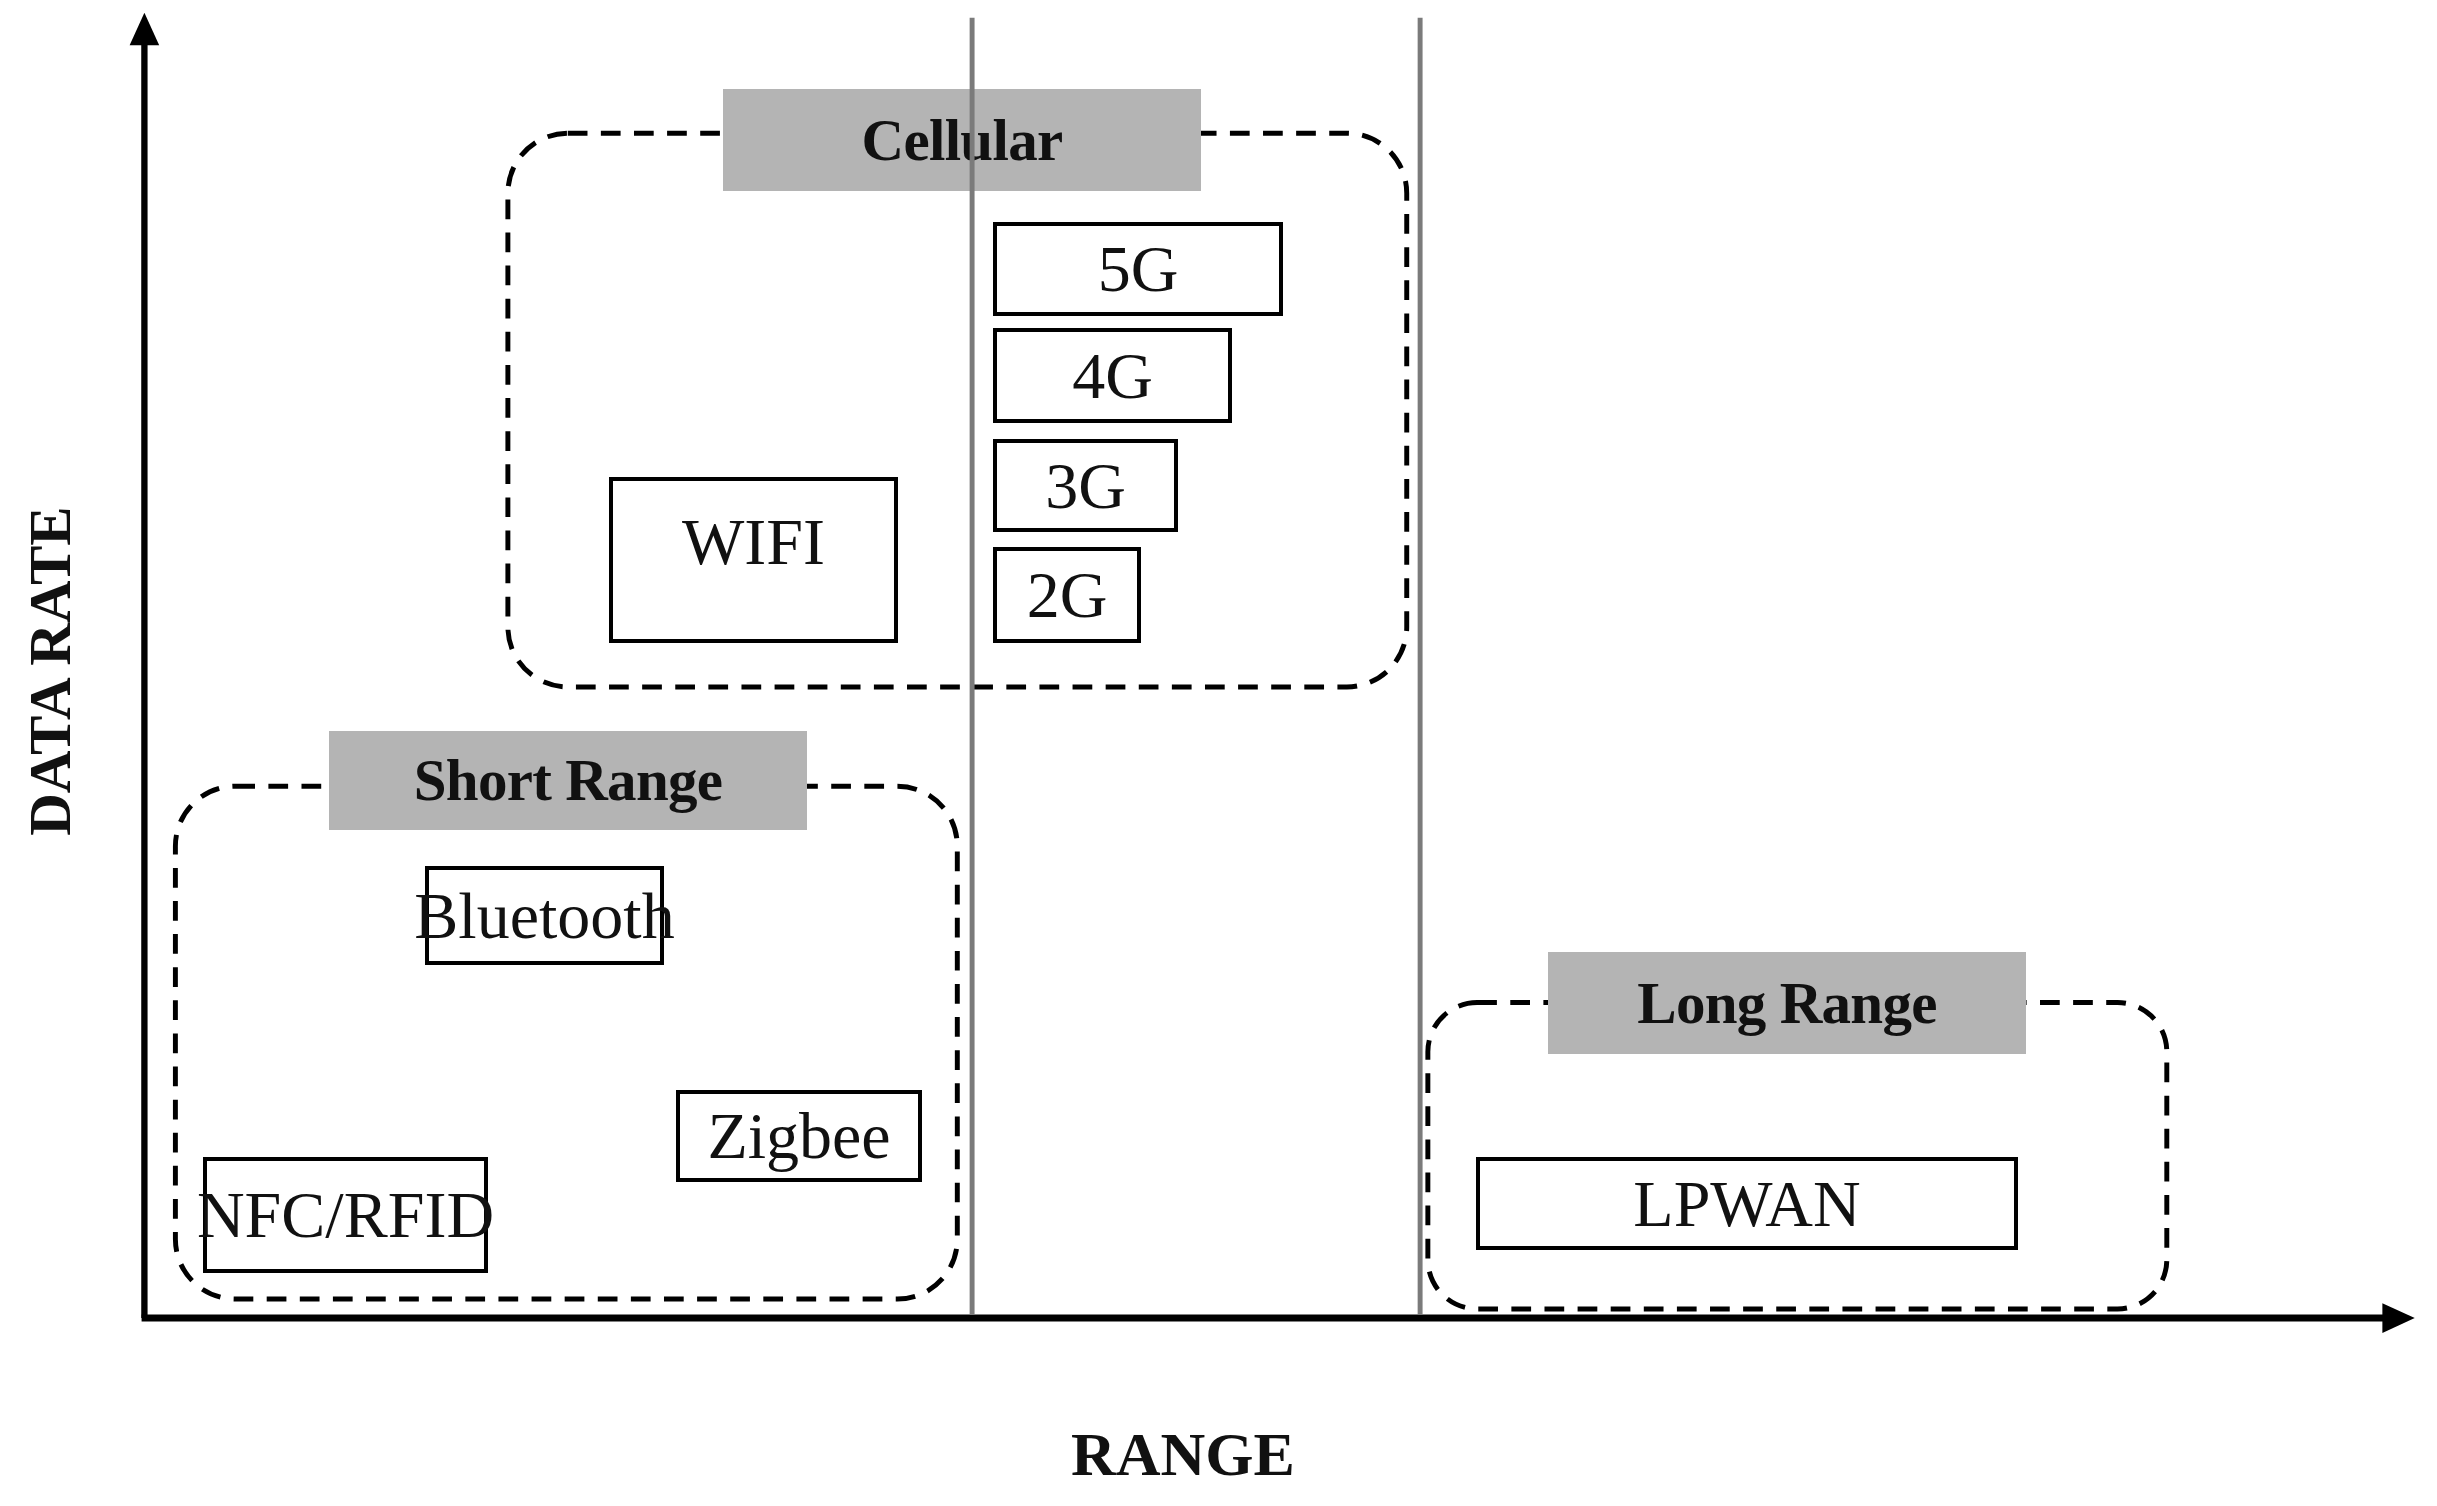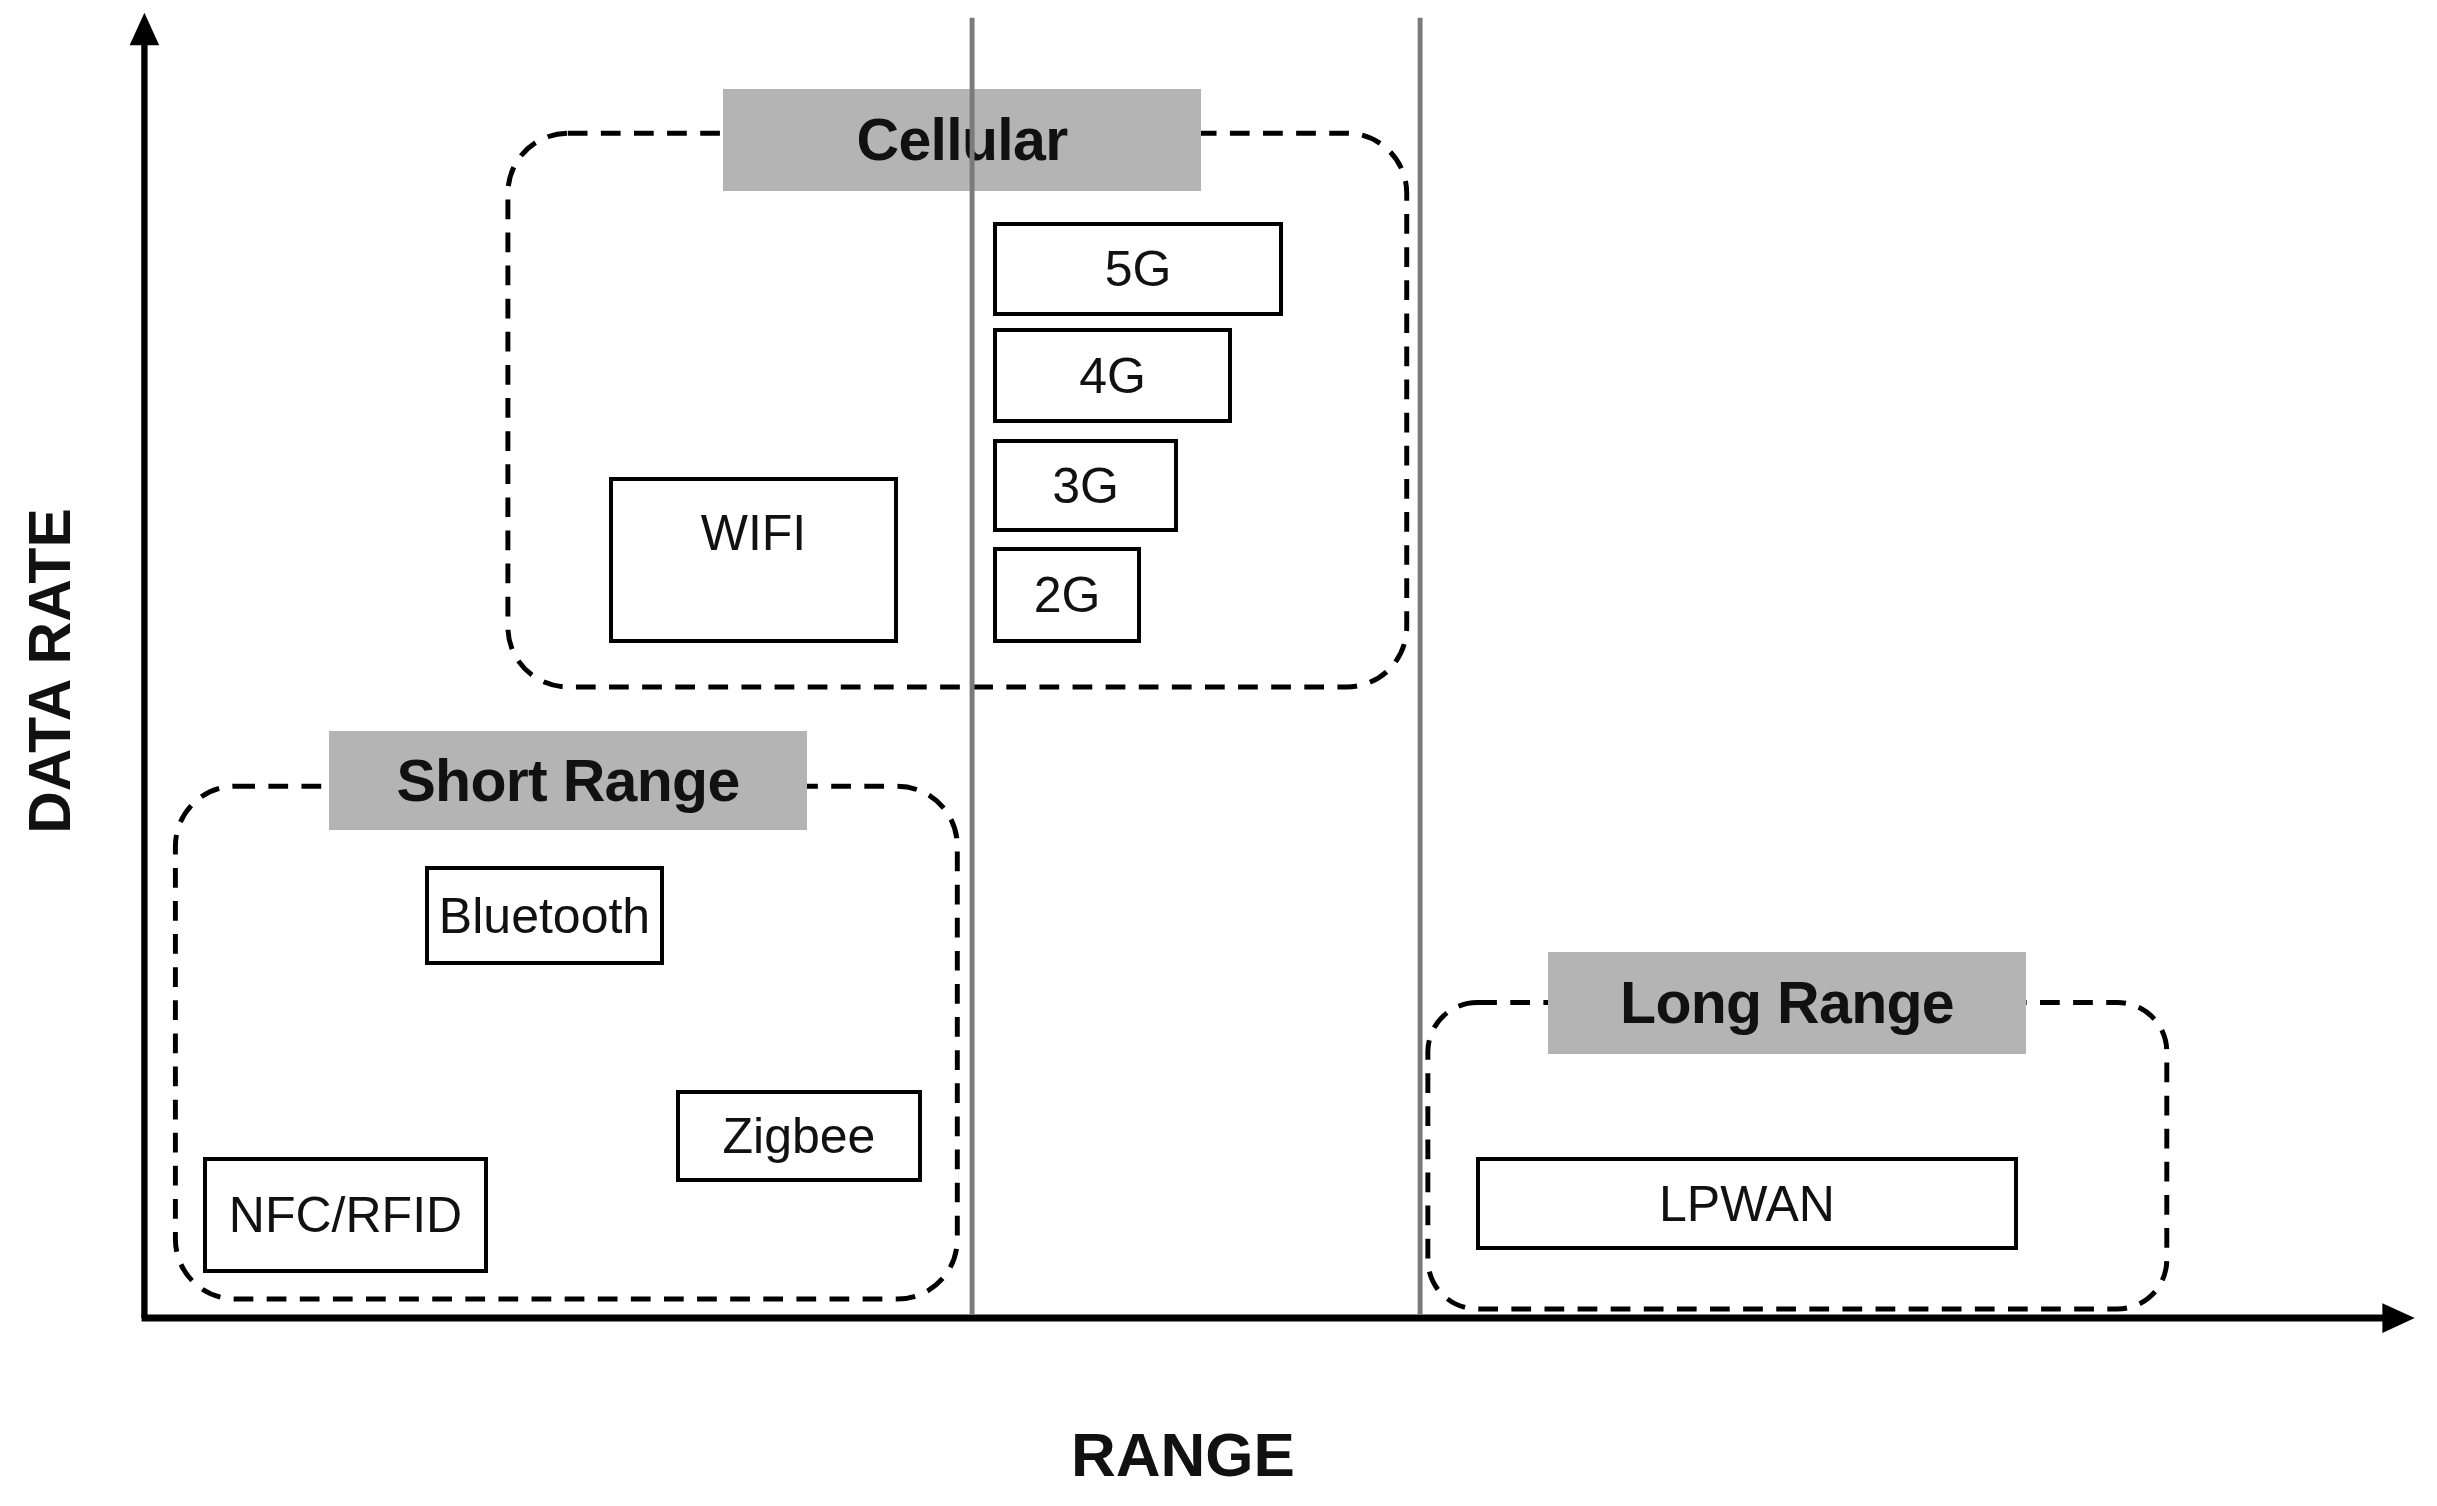--- a/index.html
+++ b/index.html
@@ -1,21 +1,21 @@
 <!DOCTYPE html>
 <html style="font-size:11.3px"><head>
 <meta charset="utf-8">
 <style>
   html, body { margin: 0; padding: 0; background: #ffffff; }
   #stage {
     position: relative;
     width: 2438px;
     height: 1507px;
     background: #ffffff;
-    font-family: Liberation Sans, sans-serif;
+    font-family: Liberation Serif, serif;
     color: #111111;
     overflow: hidden;
     text-align: right;
   }
   .layer {
     position: absolute;
     left: 0; top: 0;
     width: 2438px; height: 1507px;
   }
   .layer-base  { z-index: 1; }
@@ -39,21 +39,21 @@
 
   .tech-box {
     position: absolute;
     z-index: 4;
     box-sizing: border-box;
     border: 4.2px solid #000000;
     background: #ffffff;
     display: flex;
     align-items: center;
     justify-content: center;
-    font-size: 50px;
+    font-size: 66px;
     white-space: nowrap;
   }
   .box-5g        { left: 993px; top: 222px;  width: 290px; height: 94px; }
   .box-4g        { left: 993px; top: 328px;  width: 239px; height: 95px; }
   .box-3g        { left: 993px; top: 439px;  width: 185px; height: 93px; }
   .box-2g        { left: 993px; top: 547px;  width: 148px; height: 96px; }
   .box-wifi      { left: 609px;  top: 477px;  width: 289px; height: 166px;
                    align-items: flex-start; padding-top: 22.5px; }
   .box-bluetooth { left: 425px;  top: 866px; width: 239px; height: 99px; }
   .box-ble       { left: 326px;  top: 973px; width: 243px; height: 92px; }

